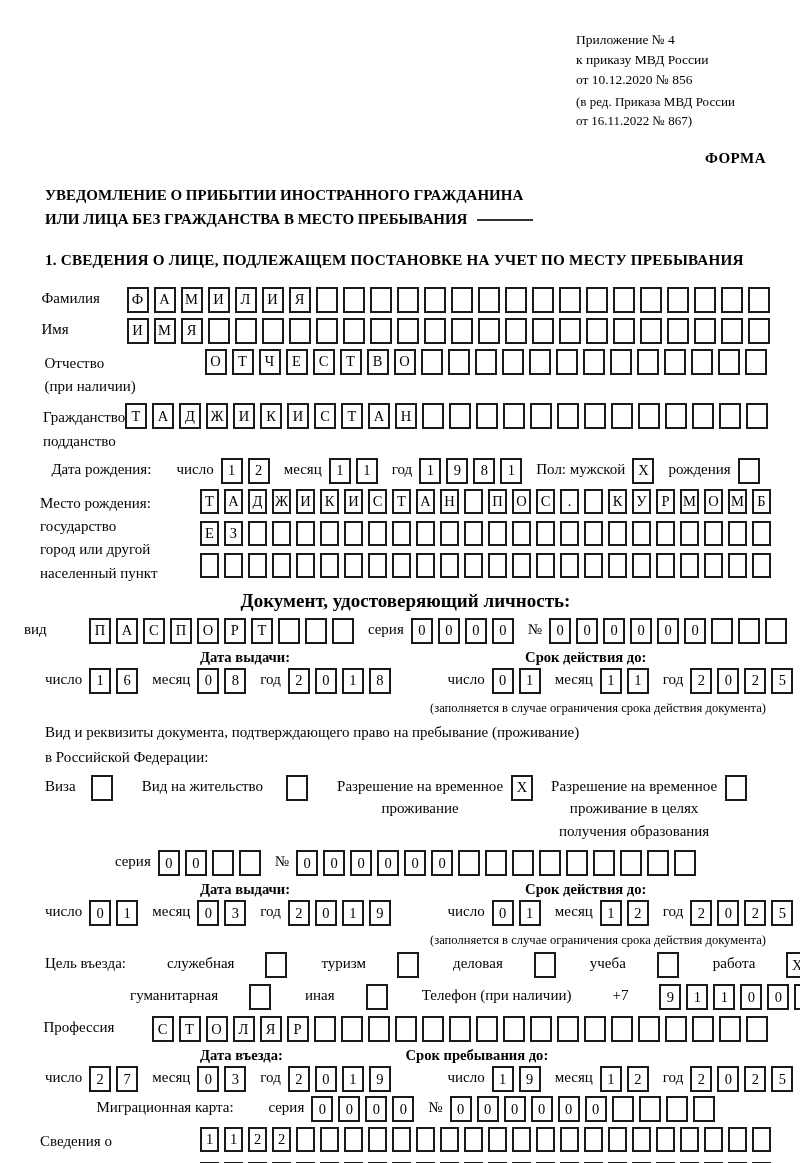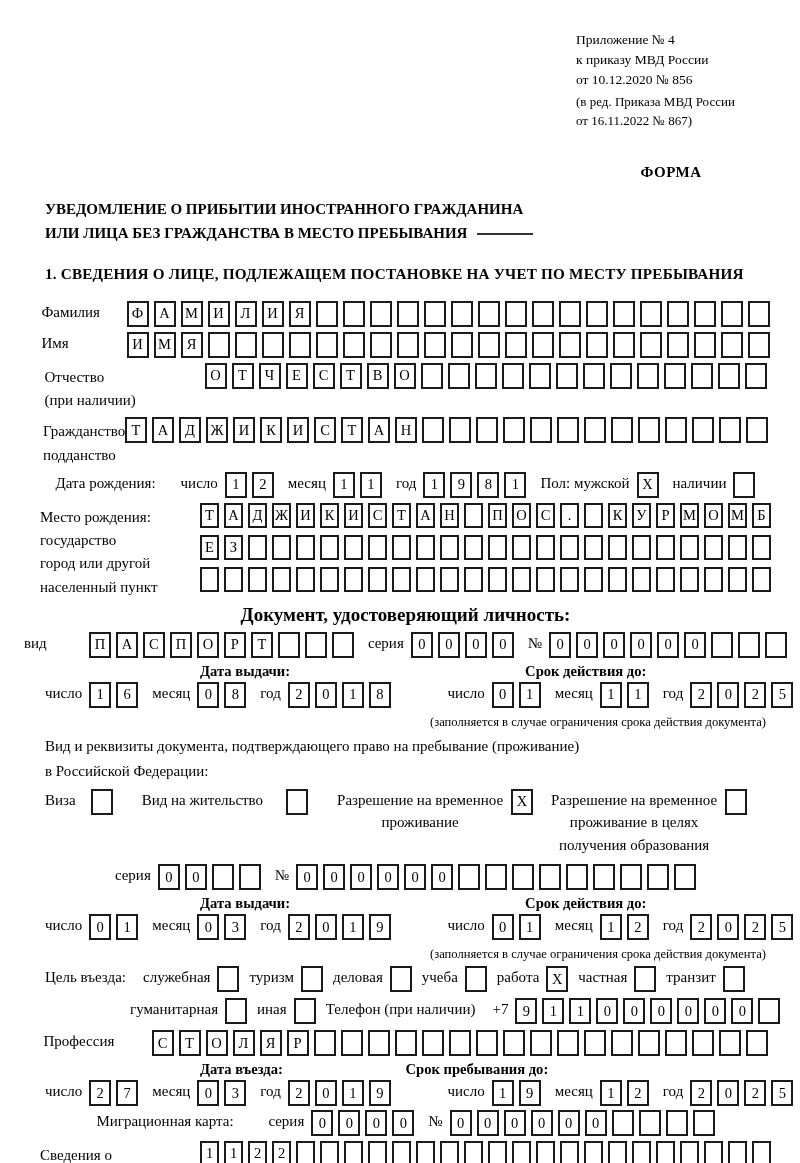--- a/index.html
+++ b/index.html
@@ -6,21 +6,21 @@
   body{
     width:800px;height:1163px;overflow:hidden;color:#000;
     font-family:"Liberation Serif","DejaVu Serif",serif;
     font-size:15px;position:relative;
   }
   .page{padding:30px 34px 0 45px;}
 
   
   .ref-block{width:190px;margin-left:auto;font-size:13.5px;line-height:1.48;}
   .ref-edition{font-size:13px;margin-top:3px;line-height:1.45;}
-  .form-label{text-align:center;font-weight:bold;font-size:15px;margin-top:30px;letter-spacing:.5px;}
+  .form-label{text-align:right;font-weight:bold;font-size:15px;margin-top:16px;letter-spacing:.5px;}
 
   
   .title{margin-top:14px;font-weight:bold;font-size:15px;line-height:1.6;}
   .blank-line{display:inline-block;width:56px;border-bottom:2px solid #333;margin-left:10px;transform:translateY(-3px);}
 
   .section-heading{margin-top:20px;font-weight:bold;font-size:15.2px;letter-spacing:.2px;}
 
   .form{margin-top:18px;}
   .frow{display:flex;align-items:flex-start;margin-bottom:5px;justify-content:center;}
   .lbl{flex:none;padding-top:3px;}
@@ -51,21 +51,21 @@
   .dateline{display:flex;align-items:flex-start;}
   .note{font-size:12.6px;margin-top:7px;text-align:right;}
 
   .para{line-height:1.7;margin:4px 0 2px;}
 
   
   .permit-row{display:flex;align-items:flex-start;margin:4px 0 8px;}
   .permit-text{text-align:center;line-height:1.5;flex:none;}
   .chk{margin-left:8px;margin-right:4px;flex:none;}
 
-  .purpose-row{display:flex;align-items:flex-start;margin-bottom:6px;flex-wrap:nowrap;}
+  .purpose-row{display:flex;align-items:flex-start;margin-bottom:6px;flex-wrap:nowrap;gap:24px;}
   .purpose-row .inline-lbl{margin-left:10px;}
   .purpose-row .inline-lbl:first-child{margin-left:0;}
 </style>
 </head>
 <body>
 
 <div class="page">
 
   <div class="ref-block">
     <div>Приложение № 4</div>
@@ -226,21 +226,21 @@
       <span class="cells">
           <span class="cell">1</span>
           <span class="cell">9</span>
           <span class="cell">8</span>
           <span class="cell">1</span>
         </span>
       <span class="inline-lbl ml14">Пол: мужской</span>
       <span class="cells">
           <span class="cell">X</span>
         </span>
-      <span class="inline-lbl ml14">наличии</span>
+      <span class="inline-lbl ml14">рождения</span>
       <span class="cells">
           <span class="cell"></span>
         </span>
     </div>
 
     <div class="frow">
       <span class="lbl w160 lbl-stack">
         <div>Место рождения:</div>
         <div>государство</div>
         <div>город или другой</div>

